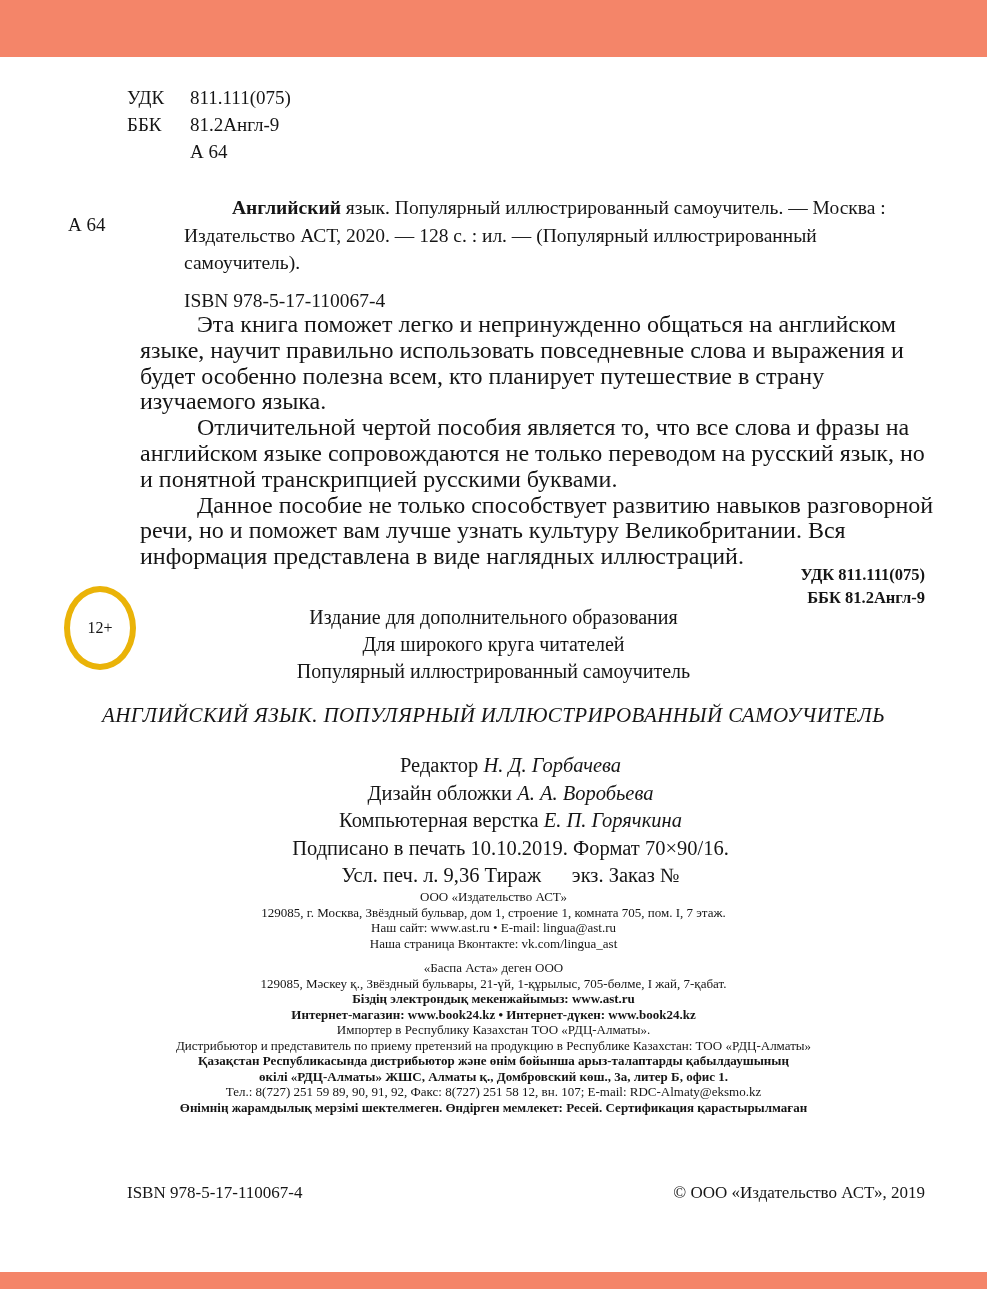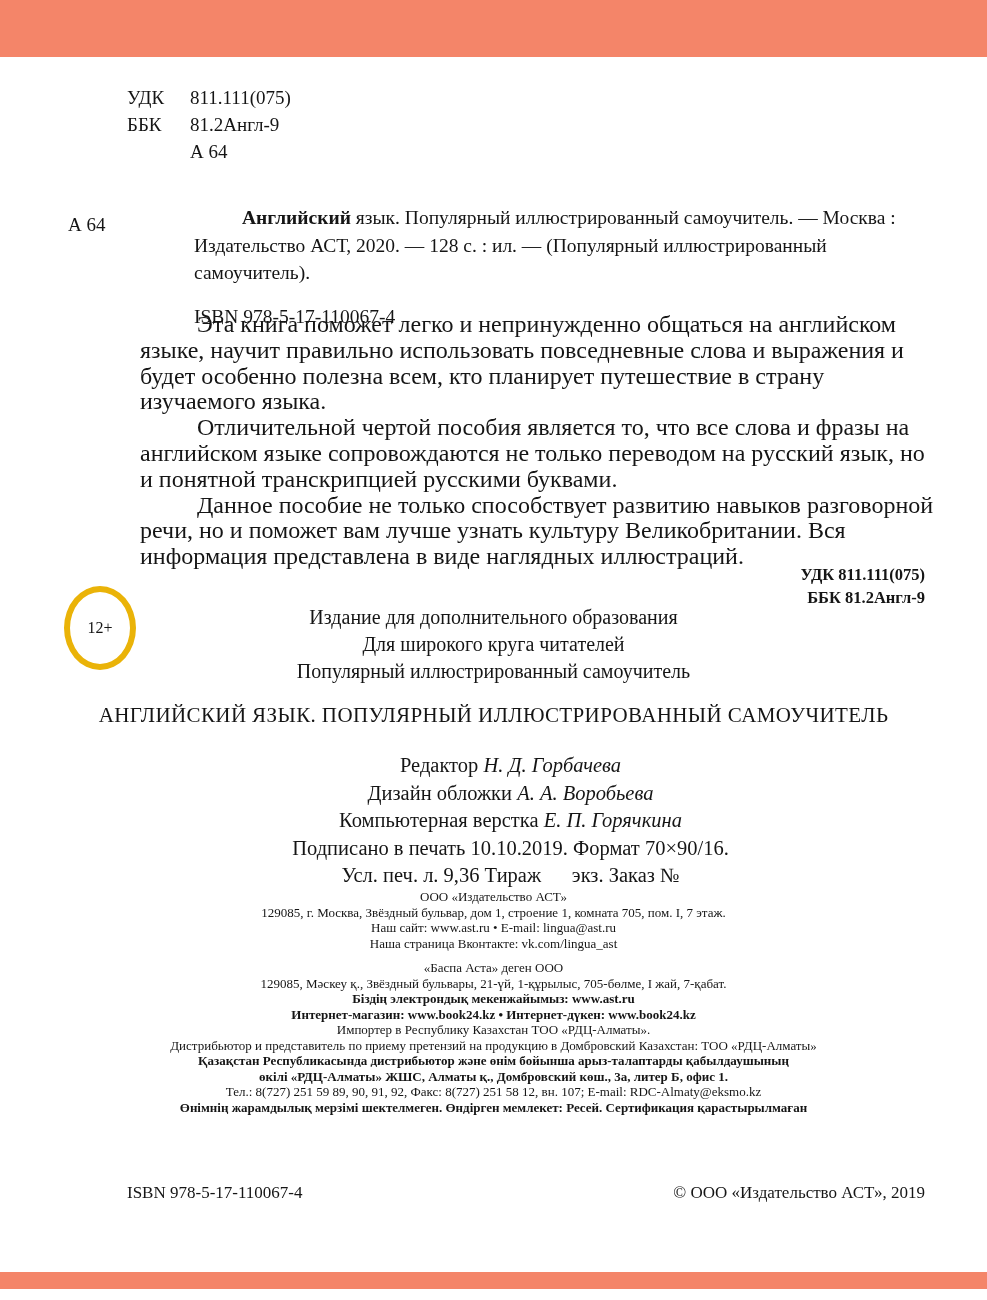--- a/index.html
+++ b/index.html
@@ -10,33 +10,33 @@
     font-family:"Liberation Serif", serif;
     color:#151515;
     overflow:hidden;
   }
   .top-bar{position:absolute;left:0;top:0;width:987px;height:57px;}
   .bottom-bar{position:absolute;left:0;top:1272px;width:987px;height:17px;}
   .codes-top{position:absolute;left:127px;top:84px;font-size:19px;line-height:27px;}
   .codes-top .lbl{display:inline-block;width:63px;}
   .margin-code{position:absolute;left:68px;top:214px;font-size:19px;}
   .annotation{position:absolute;left:178px;top:188px;width:748px;font-size:19.5px;line-height:27.5px;}
-  .annotation p{margin:16px;text-indent:48px;}
+  .annotation p{margin:6px;text-indent:48px;}
   .annotation .isbn{margin-top:10px;text-indent:0;}
   .abstract{position:absolute;left:140px;top:312px;width:802px;font-size:24px;line-height:25.8px;}
   .abstract p{margin:0;text-indent:57px;}
   .codes-right{position:absolute;right:62px;top:563px;text-align:right;font-weight:bold;font-size:16.5px;line-height:23px;}
   .age-circle{
     position:absolute;left:64px;top:586px;width:60px;height:72px;
     border:6px solid #eab308;border-radius:50%;
     display:flex;align-items:center;justify-content:center;
     font-size:16px;
   }
   .edition{position:absolute;left:0;top:604px;width:987px;text-align:center;font-size:20px;line-height:27px;}
-  .main-title{position:absolute;left:0;top:703px;width:987px;text-align:center;font-size:21px;letter-spacing:0.4px;}
+  .main-title{position:absolute;left:0;top:703px;width:987px;text-align:center;font-size:21px;letter-spacing:0.4px;font-style:italic;}
   .credits{position:absolute;left:0;top:752px;width:987px;text-align:center;font-size:20.5px;line-height:27.5px;padding-left:17px;}
   .imprint{position:absolute;left:0;top:889px;width:987px;text-align:center;font-size:13px;line-height:15.5px;}
   .imprint .b{font-weight:bold;}
   .imprint .gap{margin-top:9px;}
   .footer-isbn{position:absolute;left:127px;top:1183px;font-size:17px;}
   .footer-copyright{position:absolute;right:62px;top:1183px;font-size:17px;text-align:right;}
 </style>
 </head>
 <body>
 
@@ -91,21 +91,21 @@
   <div class="imprint">
       <div>ООО «Издательство АСТ»</div>
       <div>129085, г. Москва, Звёздный бульвар, дом 1, строение 1, комната 705, пом. I, 7 этаж.</div>
       <div>Наш сайт: www.ast.ru  •  E-mail: lingua@ast.ru</div>
       <div>Наша страница Вконтакте: vk.com/lingua_ast</div>
       <div class="gap">«Баспа Аста» деген ООО</div>
       <div>129085, Мәскеу қ., Звёздный бульвары, 21-үй, 1-құрылыс, 705-бөлме, I жай, 7-қабат.</div>
       <div class="b">Біздің электрондық мекенжайымыз: www.ast.ru</div>
       <div class="b">Интернет-магазин: www.book24.kz  •  Интернет-дүкен: www.book24.kz</div>
       <div>Импортер в Республику Казахстан ТОО «РДЦ-Алматы».</div>
-      <div>Дистрибьютор и представитель по приему претензий на продукцию в Домбровский Казахстан: ТОО «РДЦ-Алматы»</div>
+      <div>Дистрибьютор и представитель по приему претензий на продукцию в Республике Казахстан: ТОО «РДЦ-Алматы»</div>
       <div class="b">Қазақстан Республикасында дистрибьютор және өнім бойынша арыз-талаптарды қабылдаушының</div>
       <div class="b">өкілі «РДЦ-Алматы» ЖШС, Алматы қ., Домбровский көш., 3а, литер Б, офис 1.</div>
       <div>Тел.: 8(727) 251 59 89, 90, 91, 92, Факс: 8(727) 251 58 12, вн. 107; E-mail: RDC-Almaty@eksmo.kz</div>
       <div class="b">Өнімнің жарамдылық мерзімі шектелмеген. Өндірген мемлекет: Ресей. Сертификация қарастырылмаған</div>
     </div>
 
   <div class="footer-isbn">ISBN 978-5-17-110067-4</div>
   <div class="footer-copyright">© ООО «Издательство АСТ», 2019</div>
 
   <div class="bottom-bar" style="background: rgb(244, 133, 105);"></div>

